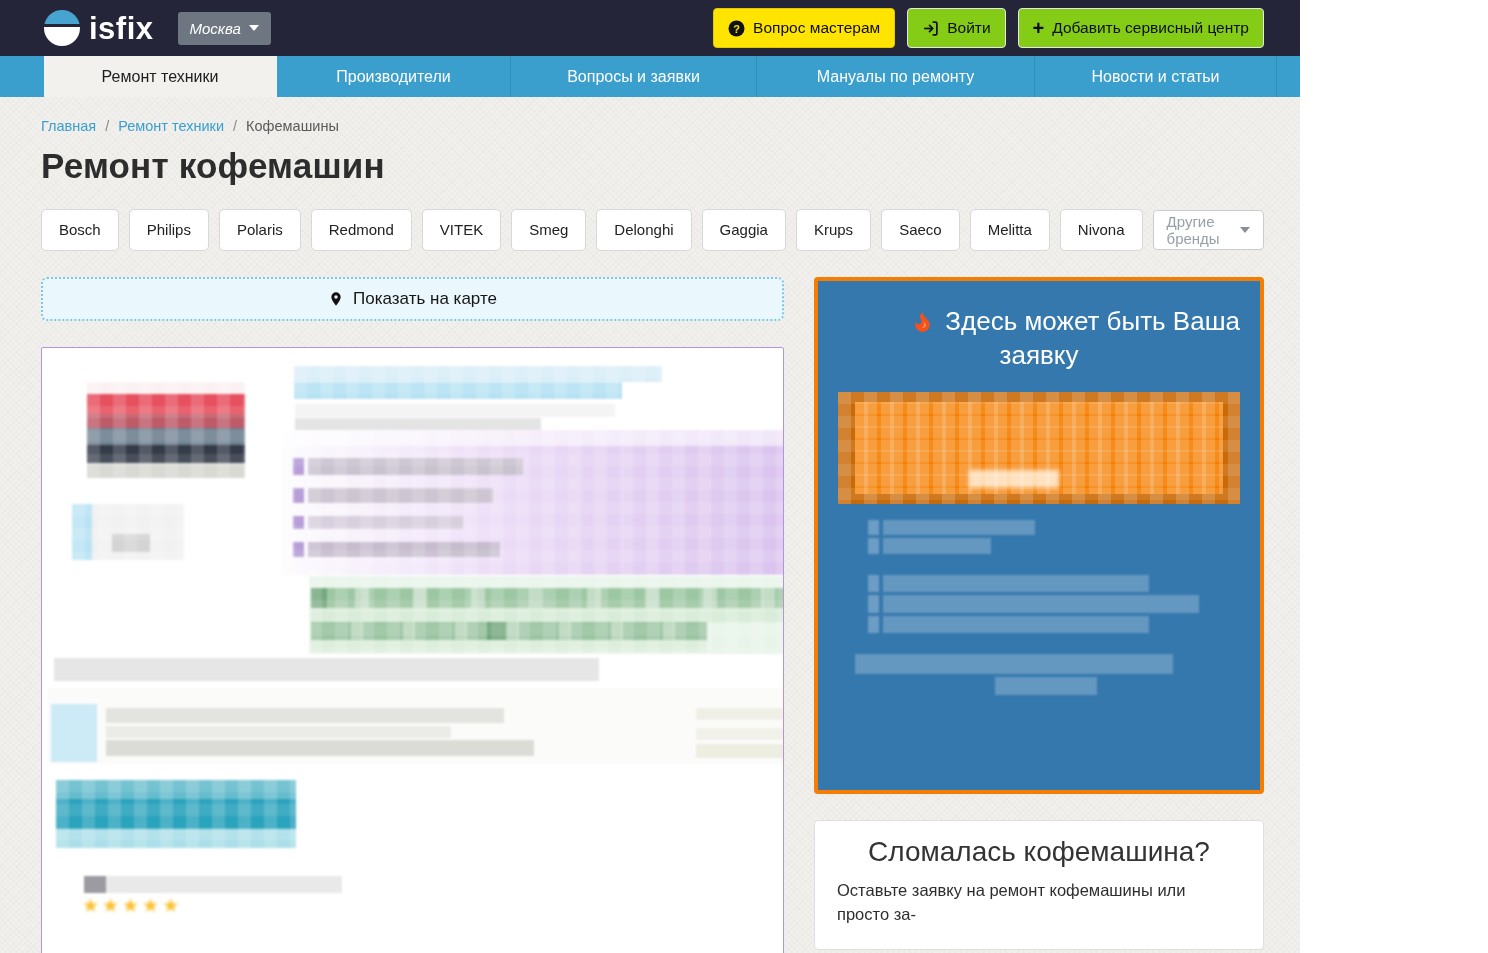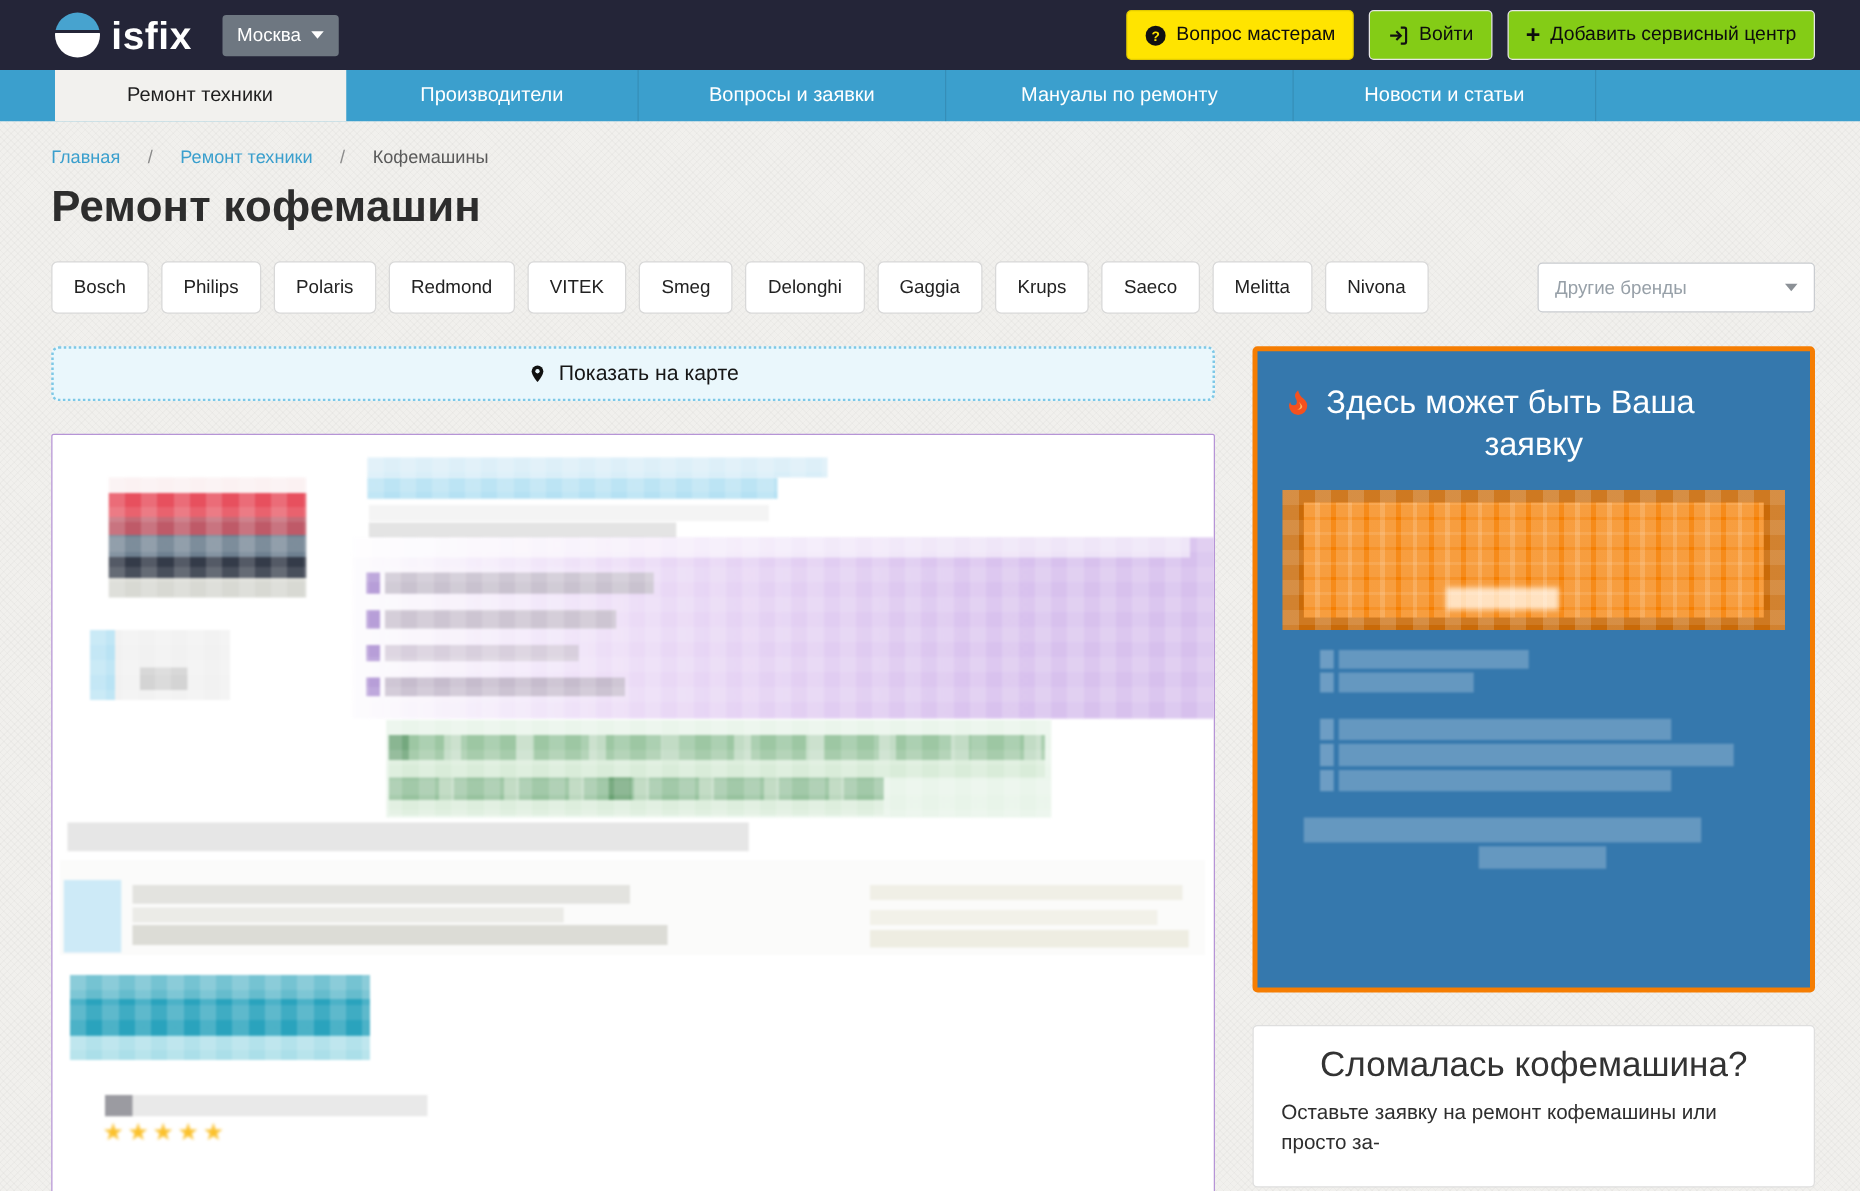--- a/index.html
+++ b/index.html
@@ -3,56 +3,56 @@
 <meta charset="utf-8">
 <style>
   * { box-sizing: border-box; margin: 0; padding: 0; }
   html,body { width:1488px; height:953px; }
   body {
     font-family: "Liberation Sans", sans-serif;
     color:#2b2b2b;
     overflow:hidden;
   }
   .page {
-    position:relative; width:1488px; height:953px; overflow:hidden;
+    position:relative; width:1300px; height:953px; overflow:hidden;
     background-color:#f1f0ed;
     background-image:
       repeating-linear-gradient(45deg, rgba(0,0,0,.018) 0 1px, transparent 1px 4px),
       repeating-linear-gradient(-45deg, rgba(0,0,0,.018) 0 1px, transparent 1px 4px);
   }
 
   
   .topbar { height:56px; background:#242538; display:flex; align-items:center;
             padding:0 36px 0 44px; }
   .logo { display:flex; align-items:center; gap:9px; cursor:pointer; }
   .logo-mark { width:36px; height:36px; border-radius:50%;
     background:linear-gradient(180deg,#47a3cf 0 38%, #242538 38% 46%, #ffffff 46% 100%); }
   .logo-text { color:#fff; font-size:31px; font-weight:bold; letter-spacing:.5px; line-height:1; }
   .city-btn { margin-left:24px; background:#6e7781; color:#fff; border:none; border-radius:3px;
-    padding:8px 12px; font-size:15px; display:flex; align-items:center; gap:8px; cursor:pointer; }
+    padding:8px 12px; font-size:15px; display:flex; align-items:center; gap:8px; cursor:pointer;font-style:italic; }
   .caret-down { width:0; height:0; border-left:5px solid transparent; border-right:5px solid transparent;
     border-top:6px solid #fff; }
   .top-actions { margin-left:auto; display:flex; gap:12px; }
   .tbtn { display:flex; align-items:center; gap:8px; height:40px; padding:0 14px;
     border-radius:4px; font-size:15.5px; color:#0d0d0d; cursor:pointer; border:1px solid transparent; }
   .tbtn.yellow { background:#ffe400; border-color:#e3cb00; }
   .tbtn.white  { background:#84cc16; border-color:#e6e6e6; }
   .tbtn svg { flex:0 0 auto; }
   .plus-glyph { font-size:20px; font-weight:bold; line-height:1; }
 
   
   .nav { height:41px; background:#3b9fcd; display:flex; padding-left:44px; }
   .tab { height:41px; line-height:41px; text-align:center; color:#fff; font-size:16px;
          border-right:1px solid rgba(0,0,0,.10); cursor:pointer; }
   .tab.active { background:#f2f1ee; color:#1e1e1e; border-right-color:transparent; }
   .t0{width:233px}.t1{width:234px}.t2{width:246px}.t3{width:175px}.t4{width:278px}.t5{width:242px}
 
   
   .container { padding:0 36px 0 41px; }
-  .crumbs { margin-top:21px; font-size:14.5px; display:flex; gap:22px; align-items:flex-start; }
+  .crumbs { margin-top:21px; font-size:14.5px; display:flex; gap:9px; align-items:flex-start; }
   .crumbs a { color:#3a9fcd; text-decoration:none; cursor:pointer; }
   .crumbs .sep { color:#8a8a8a; }
   .crumbs .current { color:#5a5a5a; }
   h1.page-title { margin:12px 0 14px; font-size:35px; font-weight:700; color:#2d2d2d; letter-spacing:.2px; }
   .intro { font-size:16px; color:#262626; }
   .intro a { color:#3aa0d2; text-decoration:none; border-bottom:1px dotted #3aa0d2; cursor:pointer; }
 
   .brands { margin-top:23px; display:flex; gap:10px; align-items:stretch; }
   .brand-btn { background:#fff; border:1px solid #d8d8d8; border-radius:5px; padding:0 17px;
     height:42px; line-height:40px; font-size:15px; color:#222; cursor:pointer; }
@@ -121,21 +121,21 @@
     background:linear-gradient(180deg,#66bccd 0 28%, #2aa3bd 28% 72%, #abdfe9 72% 100%); }
   .b-gline { left:42px; top:528px; width:258px; height:17px; background:#e9e9e9; }
   .b-gline::before { content:""; position:absolute; left:0; top:0; bottom:0; width:22px; background:#9b9ba1; }
   .b-stars { left:40px; top:546px; font-size:19px; letter-spacing:3px; color:#fbc12c;
     filter:blur(1.4px); white-space:nowrap; }
 
   
   .ad-box { width:450px; height:517px; background:#3578ad; border:4px solid #f57d02; border-radius:4px;
     padding:24px 20px 22px; }
   .ad-title { text-align:center; color:#fff; font-size:26px; line-height:1.3; }
-  .ad-title .l1 { display:flex; align-items:center; justify-content:flex-start; gap:10px; }
+  .ad-title .l1 { display:flex; align-items:center; justify-content:flex-end; gap:10px; }
   .ad-banner { margin-top:19px; height:112px; background:#c96a08; padding:10px 17px; filter:blur(.6px); position:relative; }
   .ad-banner-inner { position:relative; width:100%; height:100%; background:#f57e00; }
   .ad-banner-inner .lightcell { position:absolute; left:31%; bottom:6%; width:90px; height:18px; background:#ffd9ad; filter:blur(2px); }
   .ad-lines { margin-top:16px; padding-left:45px; filter:blur(1px); }
   .adl { position:relative; margin-bottom:3px; background:rgba(255,255,255,.24); }
   .adl.bullet::before { content:""; position:absolute; left:-15px; top:0; bottom:0; width:11px;
     background:rgba(255,255,255,.28); }
   .adl.a1 { width:152px; height:15px; }
   .adl.a2 { width:108px; height:16px; margin-bottom:21px; }
   .adl.a3 { width:266px; height:17px; }

